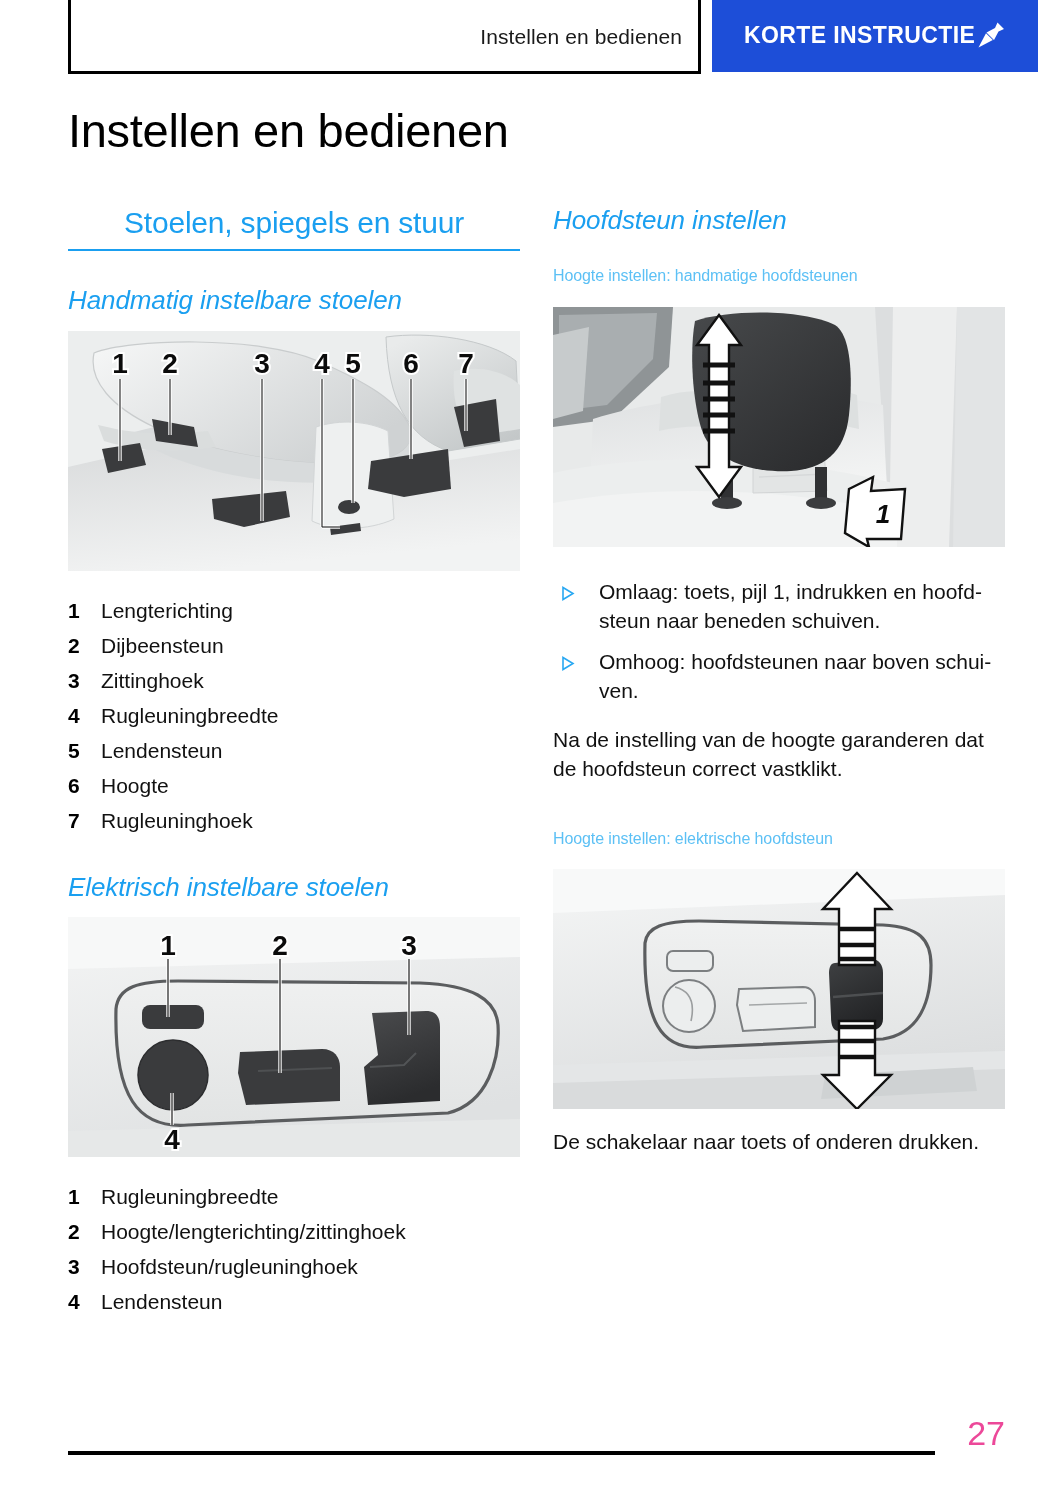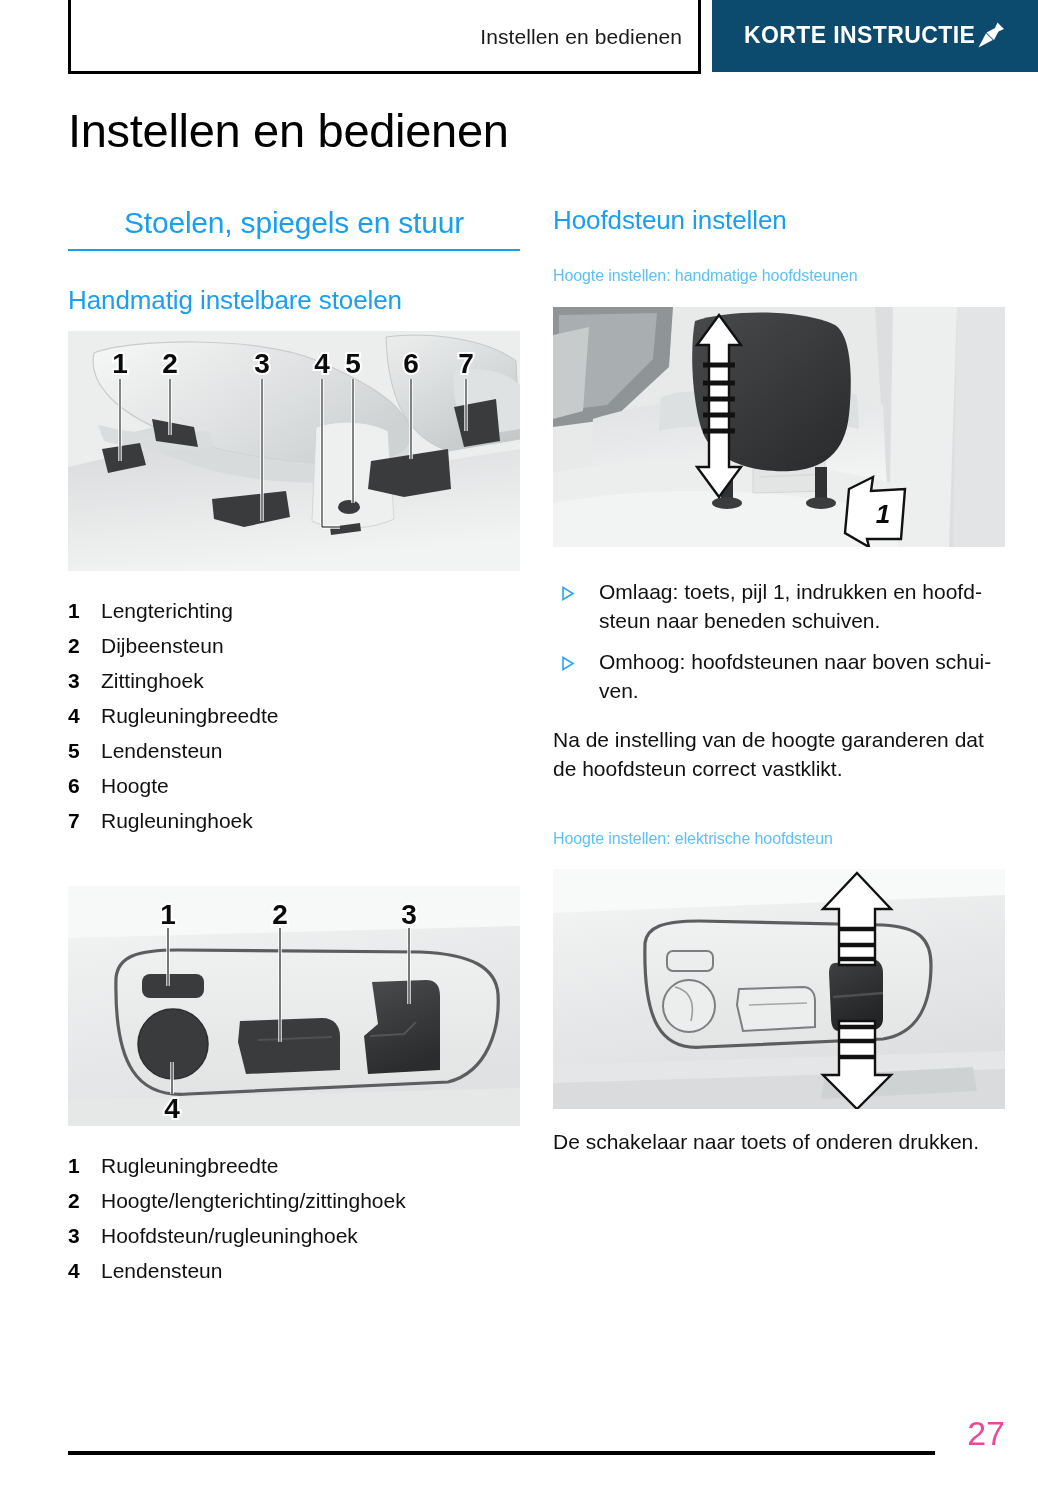--- a/index.html
+++ b/index.html
@@ -40,21 +40,21 @@
     font-size: 21px;
     color: #1a1a1a;
     letter-spacing: 0.1px;
     white-space: nowrap;
   }
   #header-tab {
     position: absolute;
     left: 712px; top: 0;
     width: 326px;
     height: 72px;
-    background: #0c4a6e;
+    background: #1d4ed8;
   }
   #header-tab-label {
     position: absolute;
     left: 32px;
     top: 22px;
     font-size: 23px;
     font-weight: bold;
     color: #fff;
     letter-spacing: 0.4px;
     white-space: nowrap;
@@ -104,20 +104,21 @@
     margin: 9px 0 0 0;
     width: 452px;
   }
   .h2-blue {
     font-size: 26px;
     font-weight: 400;
     color: #1a9ff0;
     line-height: 1.2;
     margin: 0;
     letter-spacing: -0.1px;
+    font-style: italic;
   }
   .h3-blue {
     font-size: 16px;
     font-weight: 400;
     color: #5cc0f5;
     line-height: 1.28;
     margin: 0;
     letter-spacing: -0.1px;
   }
 
@@ -355,20 +356,21 @@
         <span class="txt">Hoogte</span>
       </li>
     <li>
         <span class="num">7</span>
         <span class="txt">Rugleuninghoek</span>
       </li>
   </ul>
 
   <div class="sp-34"></div>
 
+  <h2 class="h2-blue">Elektrisch instelbare stoelen</h2>
 
   <div class="sp-14"></div>
 
   <div class="figure">
     <svg width="452" height="240" viewBox="0 0 452 240">
       <defs>
         <linearGradient id="gE1" x1="0" y1="0" x2="0.4" y2="1">
           <stop offset="0" stop-color="#f4f5f5"></stop>
             <stop offset="1" stop-color="#dfe1e2"></stop>
         </linearGradient>

